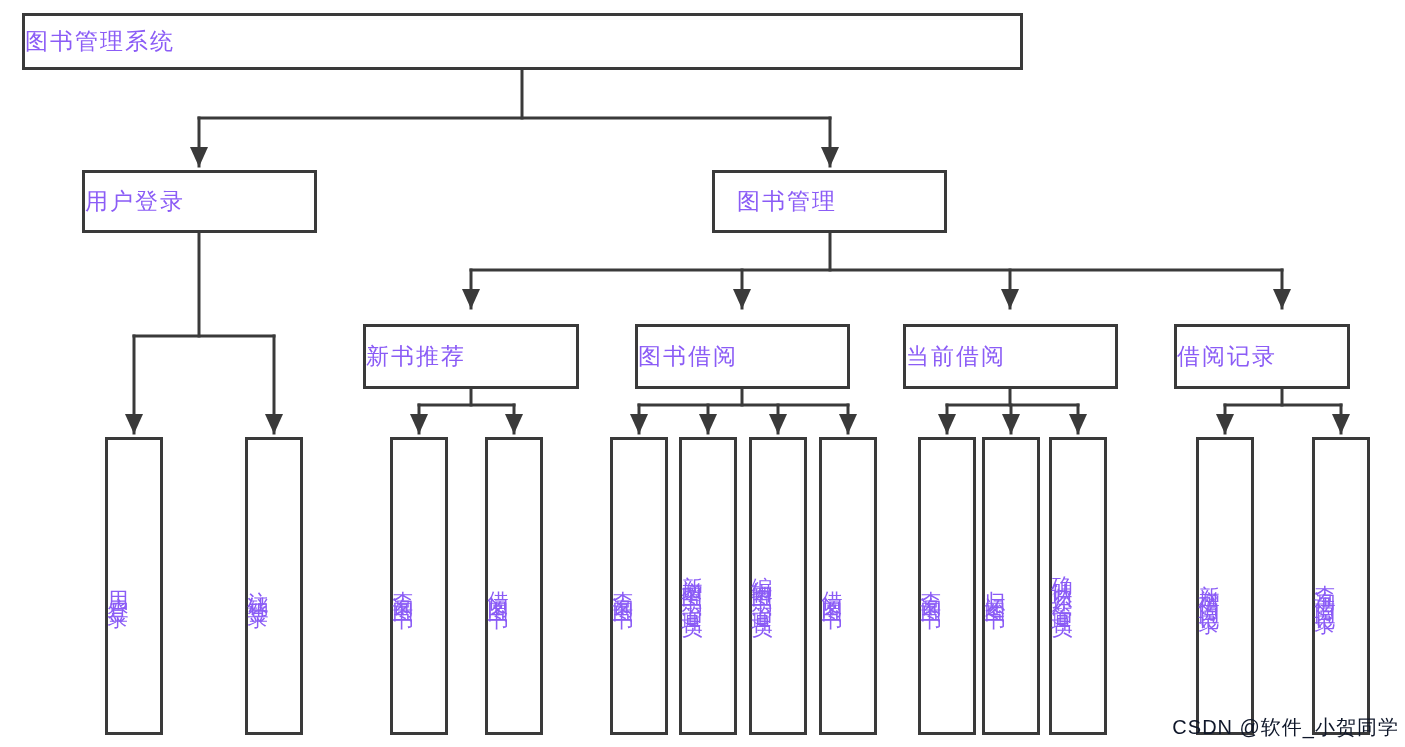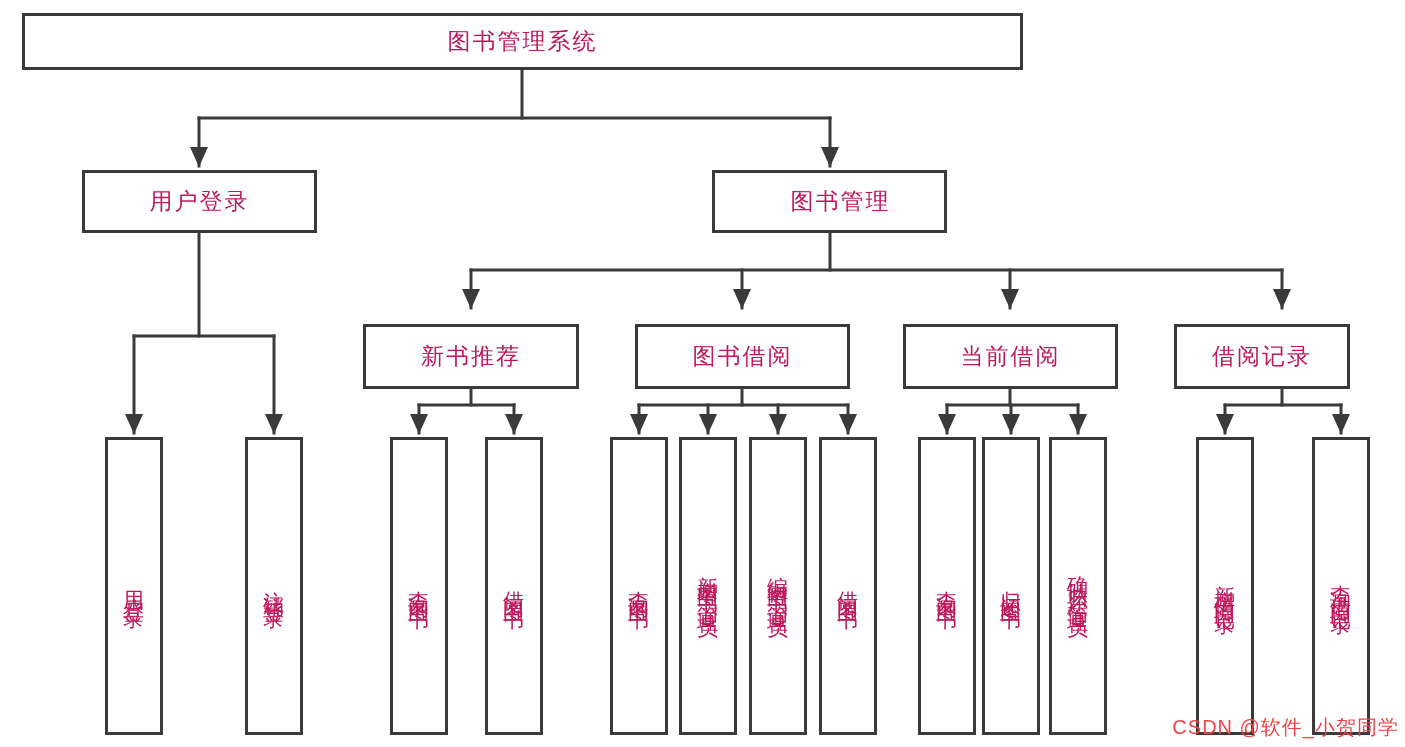--- a/index.html
+++ b/index.html
@@ -16,22 +16,22 @@
     left: 0; top: 0;
     width: 1405px; height: 747px;
   }
   .node {
     position: absolute;
     box-sizing: border-box;
     background: #ffffff;
     border: 3px solid #3a3a3a;
     display: flex;
     align-items: center;
-    justify-content: center;
-    color: #be185d;
+    justify-content: flex-start;
+    color: #8b5cf6;
   }
   .hbox .label {
     font-size: 23px;
     letter-spacing: 2px;
     white-space: nowrap;
   }
   .vbox .label {
     writing-mode: vertical-rl;
     text-orientation: upright;
     font-size: 21px;
@@ -58,21 +58,21 @@
   .leaf-9  { left: 918px;  }
   .leaf-10 { left: 982px;  }
   .leaf-11 { left: 1049px; }
   .leaf-12 { left: 1196px; }
   .leaf-13 { left: 1312px; }
   #watermark {
     position: absolute;
     top: 714px;
     right: 6px;
     font-size: 20px;
-    color: #ef4444;
+    color: #0f172a;
     letter-spacing: 1px;
     z-index: 20;
     white-space: nowrap;
   }
   svg line { stroke: #3a3a3a; stroke-width: 3; stroke-linecap: square; }
 </style>
 </head>
 <body>
 
 <div id="stage">

